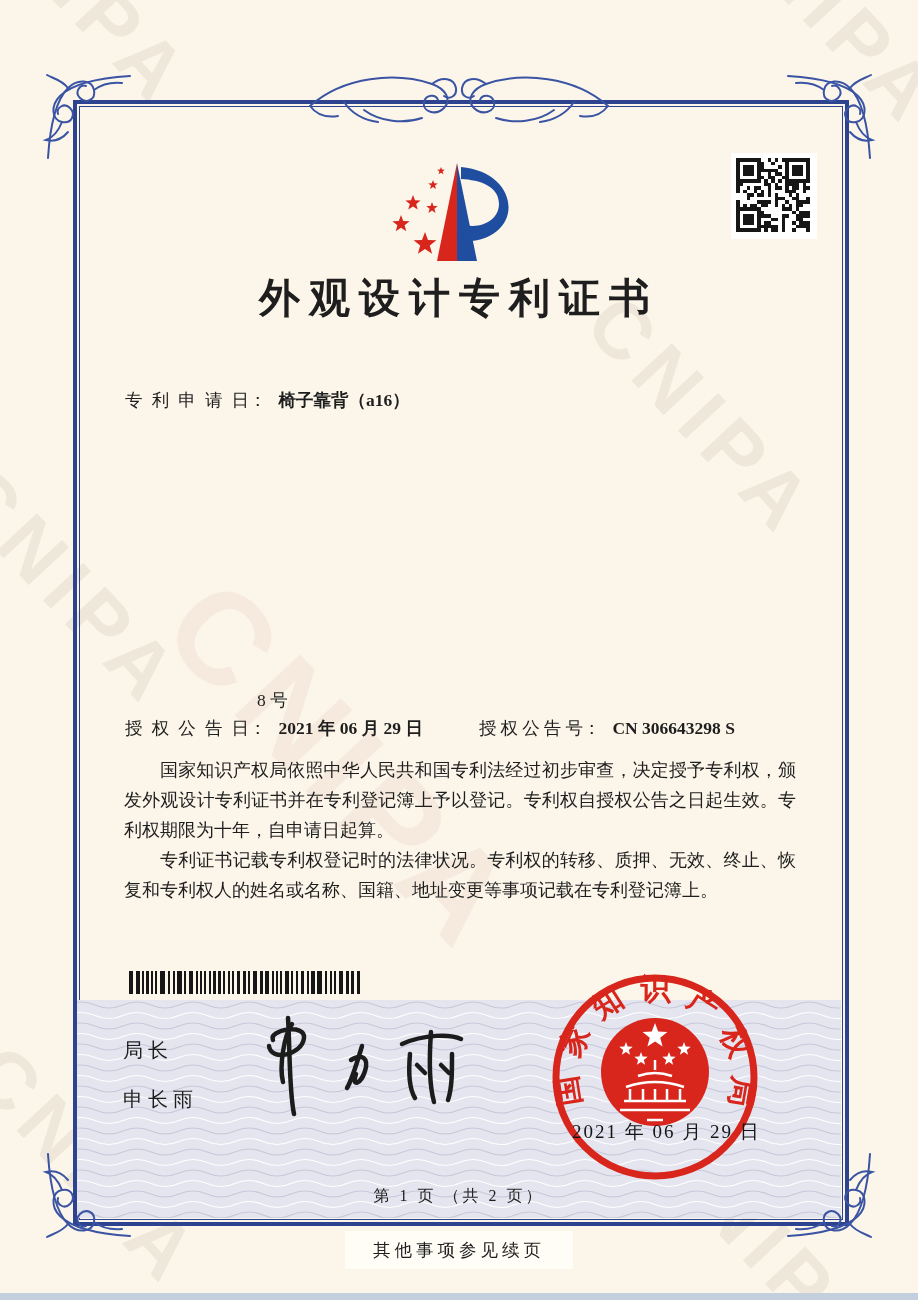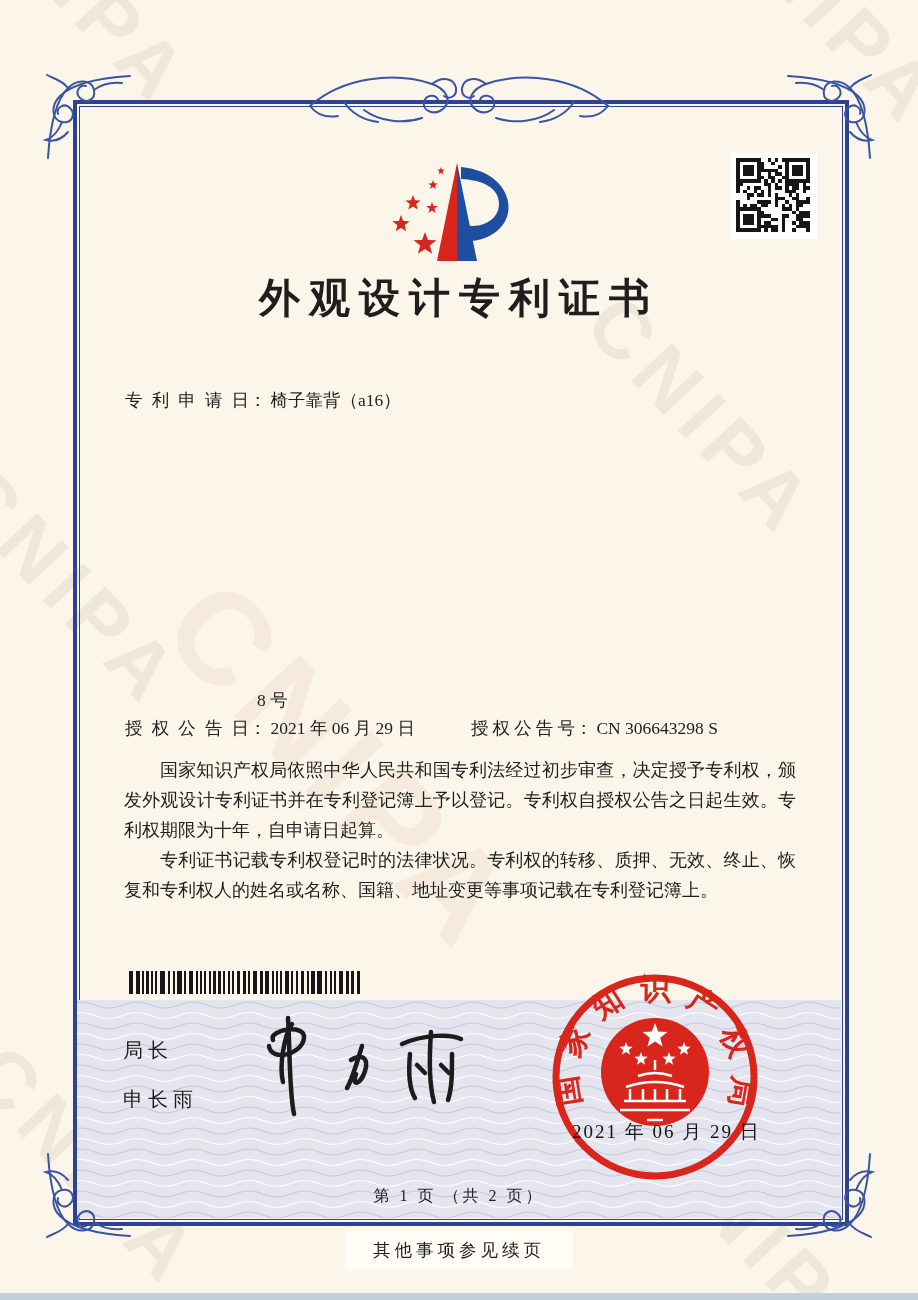--- a/index.html
+++ b/index.html
@@ -22,21 +22,21 @@
   
   .certno{position:absolute;left:116px;top:151px;font-size:18px;letter-spacing:3px;z-index:4;}
   .logo{position:absolute;left:385px;top:157px;width:135px;height:112px;z-index:4;}
   .qr{position:absolute;left:731px;top:153px;width:86px;height:86px;background:#fff;z-index:4;}
   .qr i{position:absolute;background:#161616;width:3.5px;height:3.5px;}
   .title{position:absolute;left:0;width:918px;top:271px;text-align:center;font-size:41px;
          font-weight:bold;letter-spacing:9px;z-index:4;}
   
   .frow{position:absolute;left:125px;font-size:17.5px;white-space:nowrap;z-index:4;}
   .flabel{display:inline-block;width:124px;text-align:justify;text-align-last:justify;vertical-align:top;}
-  .fval{margin-left:4px;}
+  .fval{margin-left:12px;font-weight:bold;}
   .addr2{position:absolute;left:257px;font-size:17.5px;z-index:4;}
   .grant2{margin-left:56px;}
   .grant2 .flabel{width:104px;}
   
   .para{position:absolute;left:124px;width:672px;font-size:18px;line-height:30px;
         text-align:justify;text-indent:2em;z-index:4;}
   
   .band{position:absolute;left:77px;top:1000px;width:764px;height:218px;background:#e4e5ef;z-index:1;}
   .band svg{display:block;}
   

